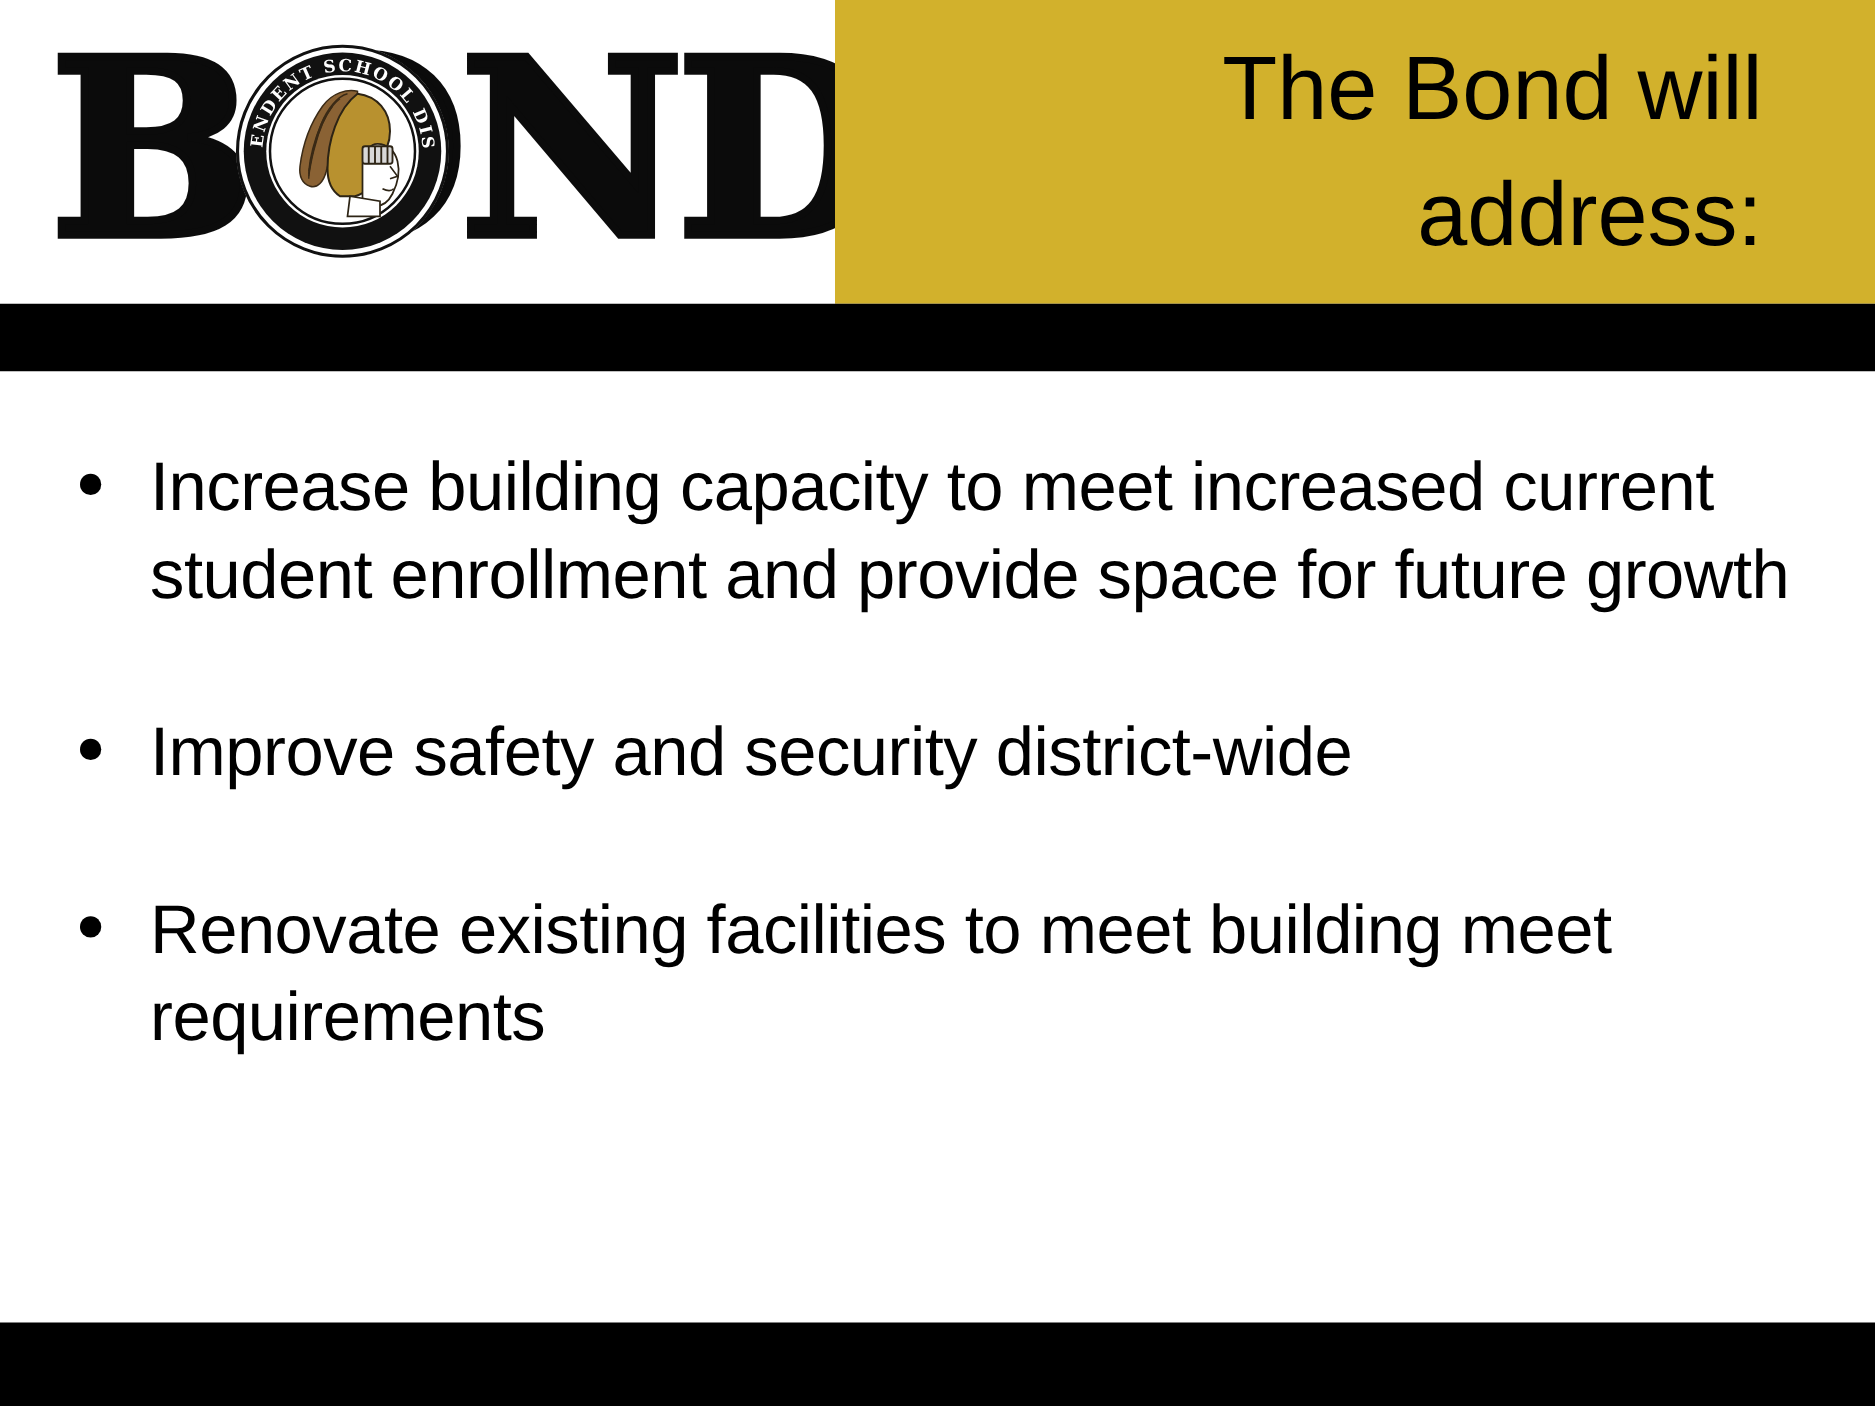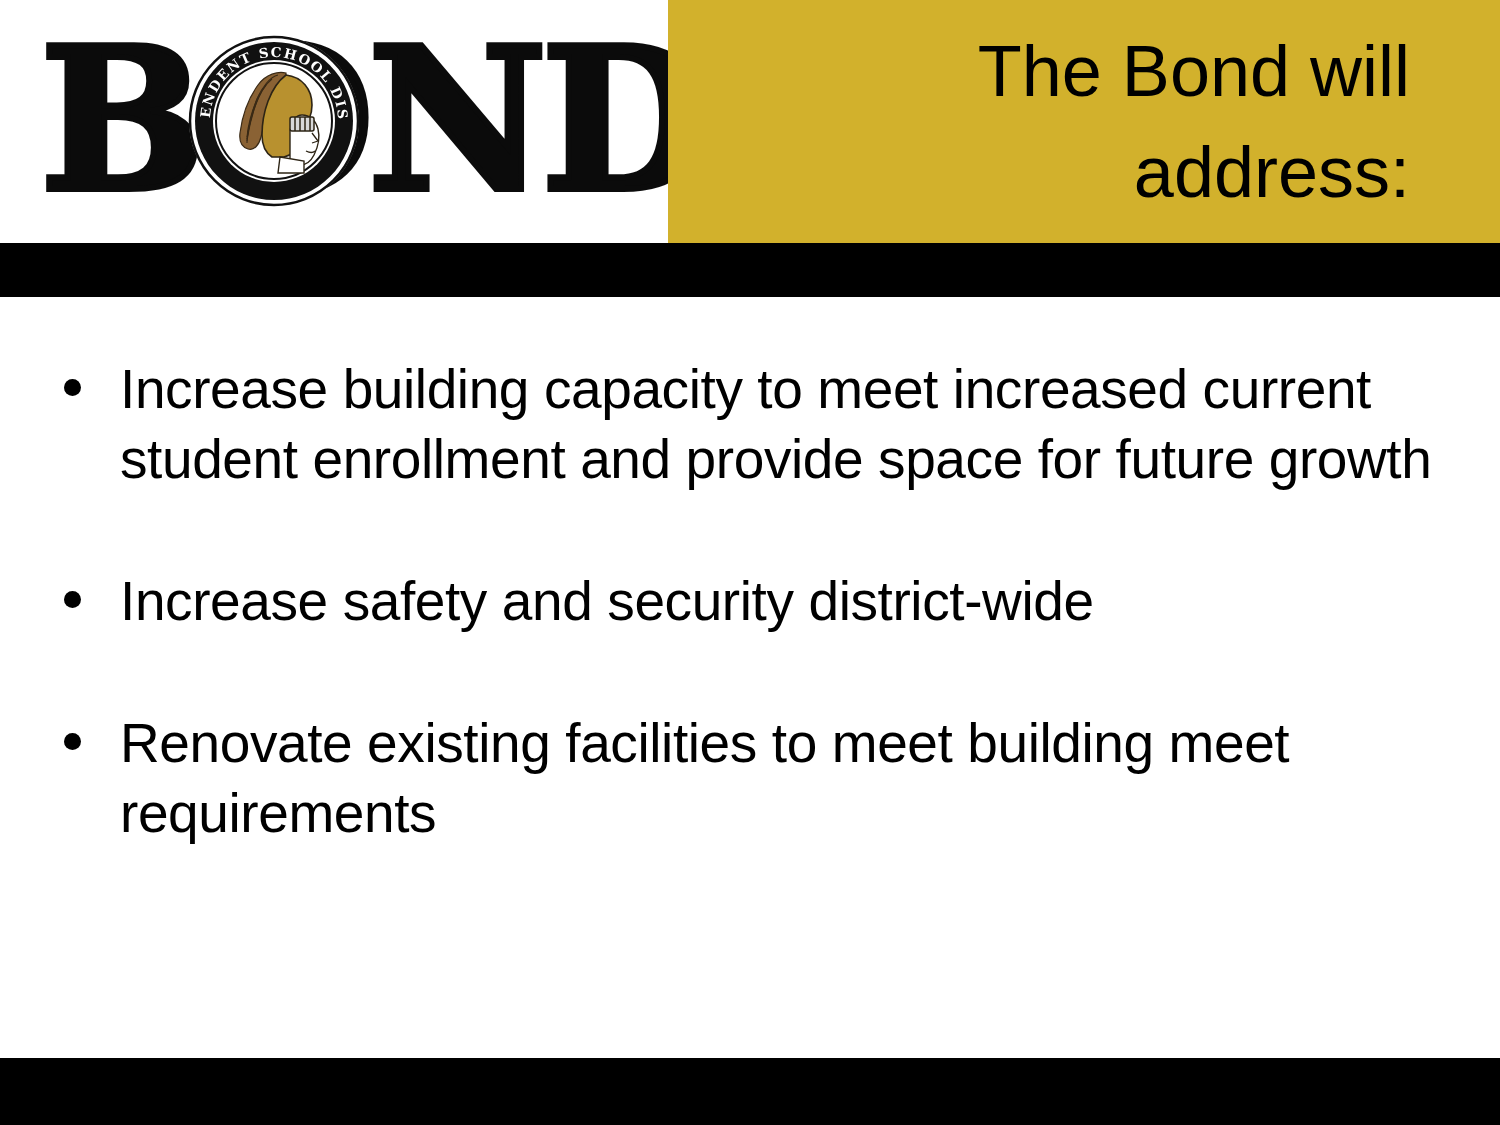--- a/index.html
+++ b/index.html
@@ -235,21 +235,21 @@
   <div class="body-area">
     <div class="bullet-list">
 
       <div class="bullet">
         <span class="dot"></span>
         <span class="txt">Increase building capacity to meet increased current student enrollment and provide space for future growth</span>
       </div>
 
       <div class="bullet">
         <span class="dot"></span>
-        <span class="txt">Increase safety and security district-wide</span>
+        <span class="txt">Improve safety and security district-wide</span>
       </div>
 
       <div class="bullet">
         <span class="dot"></span>
         <span class="txt">Renovate existing facilities to meet building meet requirements</span>
       </div>
 
     </div>
   </div>
 

